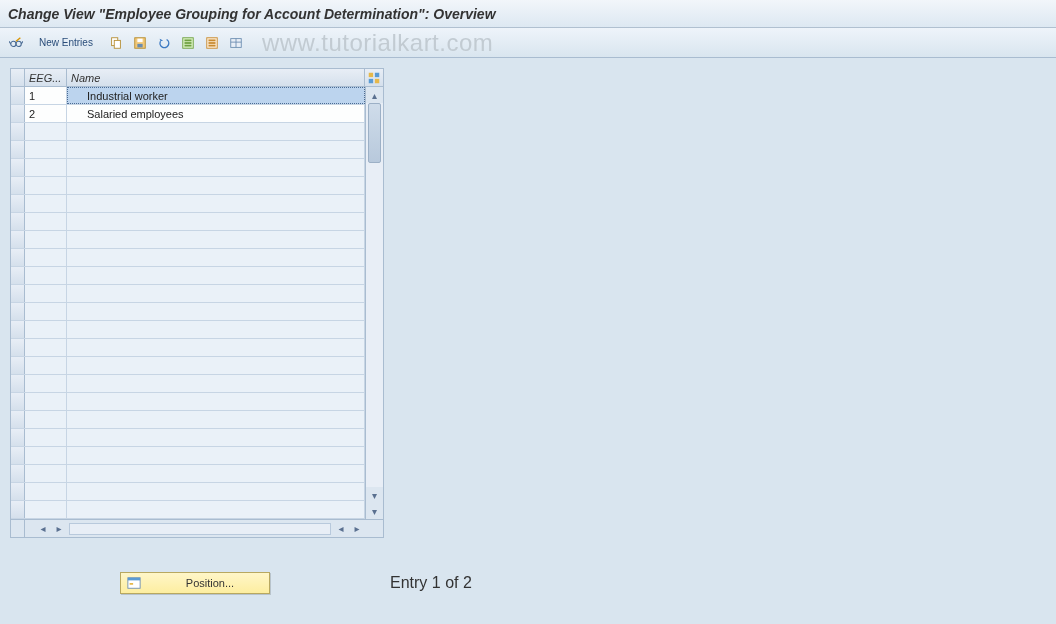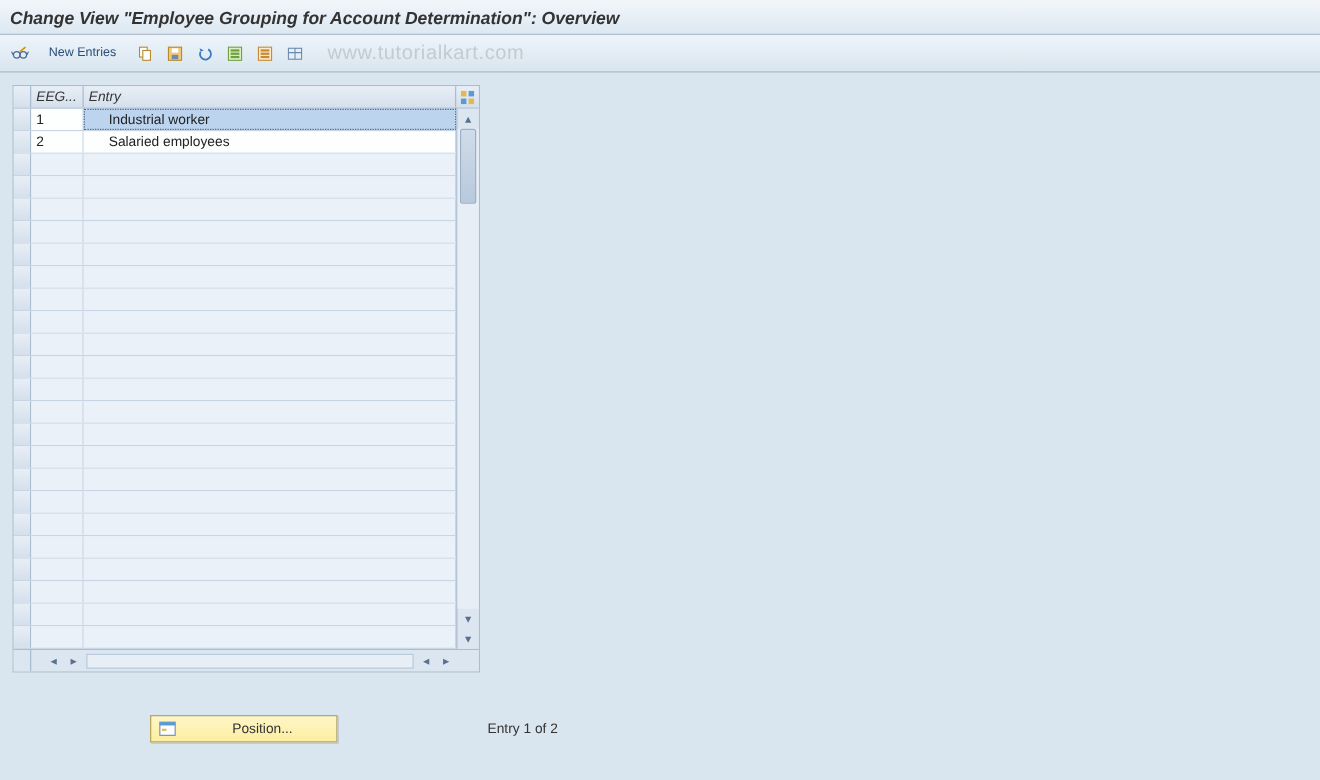--- a/index.html
+++ b/index.html
@@ -50,21 +50,21 @@
     height: 20px;
     padding: 0 8px;
     display: inline-flex;
     align-items: center;
     border: 1px solid transparent;
     cursor: pointer;
     color: #2a4d7a;
     font-size: 10px;
   }
   .watermark {
-    font-size: 16px;
+    font-size: 24px;
     color: #bfc8cf;
     margin-left: 12px;
     letter-spacing: 0.5px;
     font-family: Arial, sans-serif;
     opacity: 0.9;
   }
   .content-area {
     padding: 10px;
   }
   .grid-wrap {
@@ -195,21 +195,21 @@
     box-shadow: 1px 1px 0 rgba(0,0,0,0.15);
     font-size:11px;
     color:#333;
   }
   .position-btn .picon {
     width:14px;height:14px;
     display:inline-flex;align-items:center;justify-content:center;
     font-size:11px;
   }
   .entry-text {
-    font-size:11px;
+    font-size:16px;
     color:#333;
   }
   
   svg.icon { width:14px; height:14px; }
 </style>
 </head>
 <body>
 
 <div class="title-bar">
   <h1>Change View "Employee Grouping for Account Determination": Overview</h1>
@@ -268,21 +268,21 @@
       </svg>
   </span>
   <span class="watermark">www.tutorialkart.com</span>
 </div>
 
 <div class="content-area">
   <div class="grid-wrap">
     <div class="grid-header-row">
       <div class="row-selector-h"></div>
       <div class="col-h col-eeg">EEG...</div>
-      <div class="col-h col-name">Entry</div>
+      <div class="col-h col-name">Name</div>
       <div class="col-settings">
         <svg class="icon" viewBox="0 0 16 16">
             <rect x="2" y="2" width="5" height="5" fill="#e6b84a"></rect>
             <rect x="9" y="2" width="5" height="5" fill="#5a9bd4"></rect>
             <rect x="2" y="9" width="5" height="5" fill="#5a9bd4"></rect>
             <rect x="9" y="9" width="5" height="5" fill="#e6b84a"></rect>
           </svg>
       </div>
     </div>
     <div class="grid-body">

